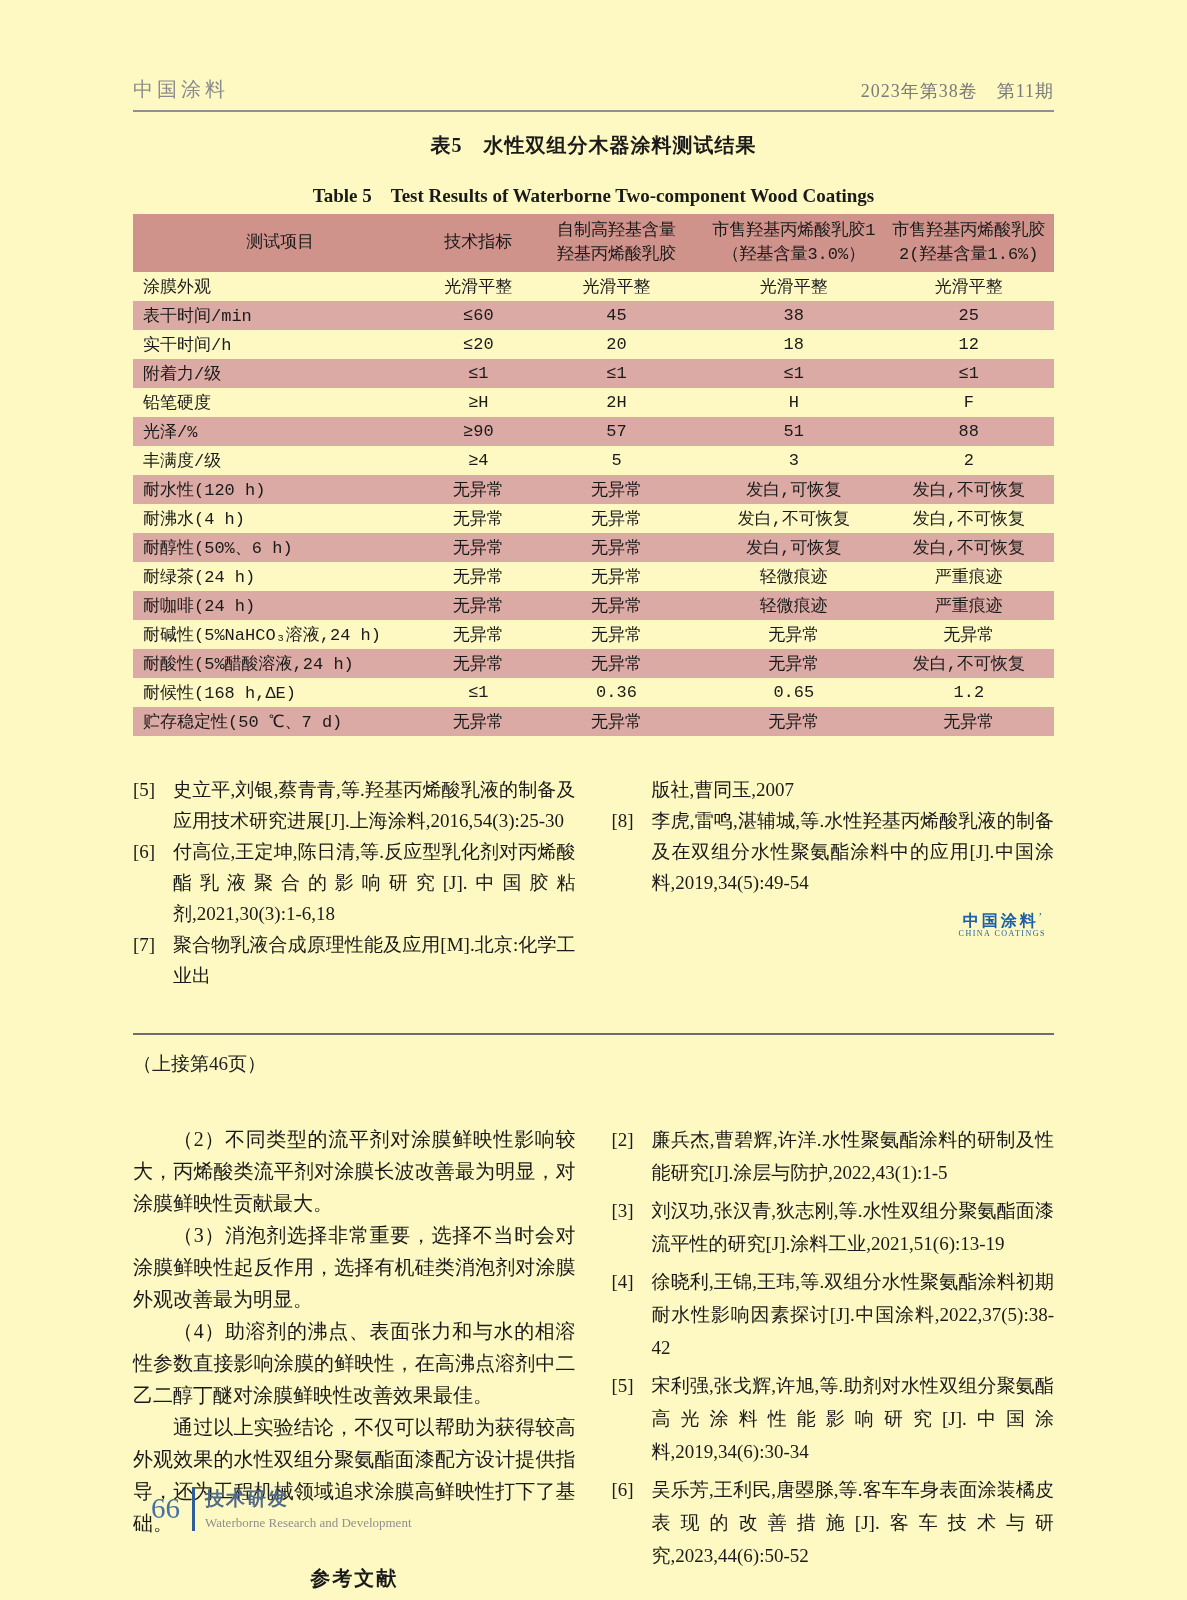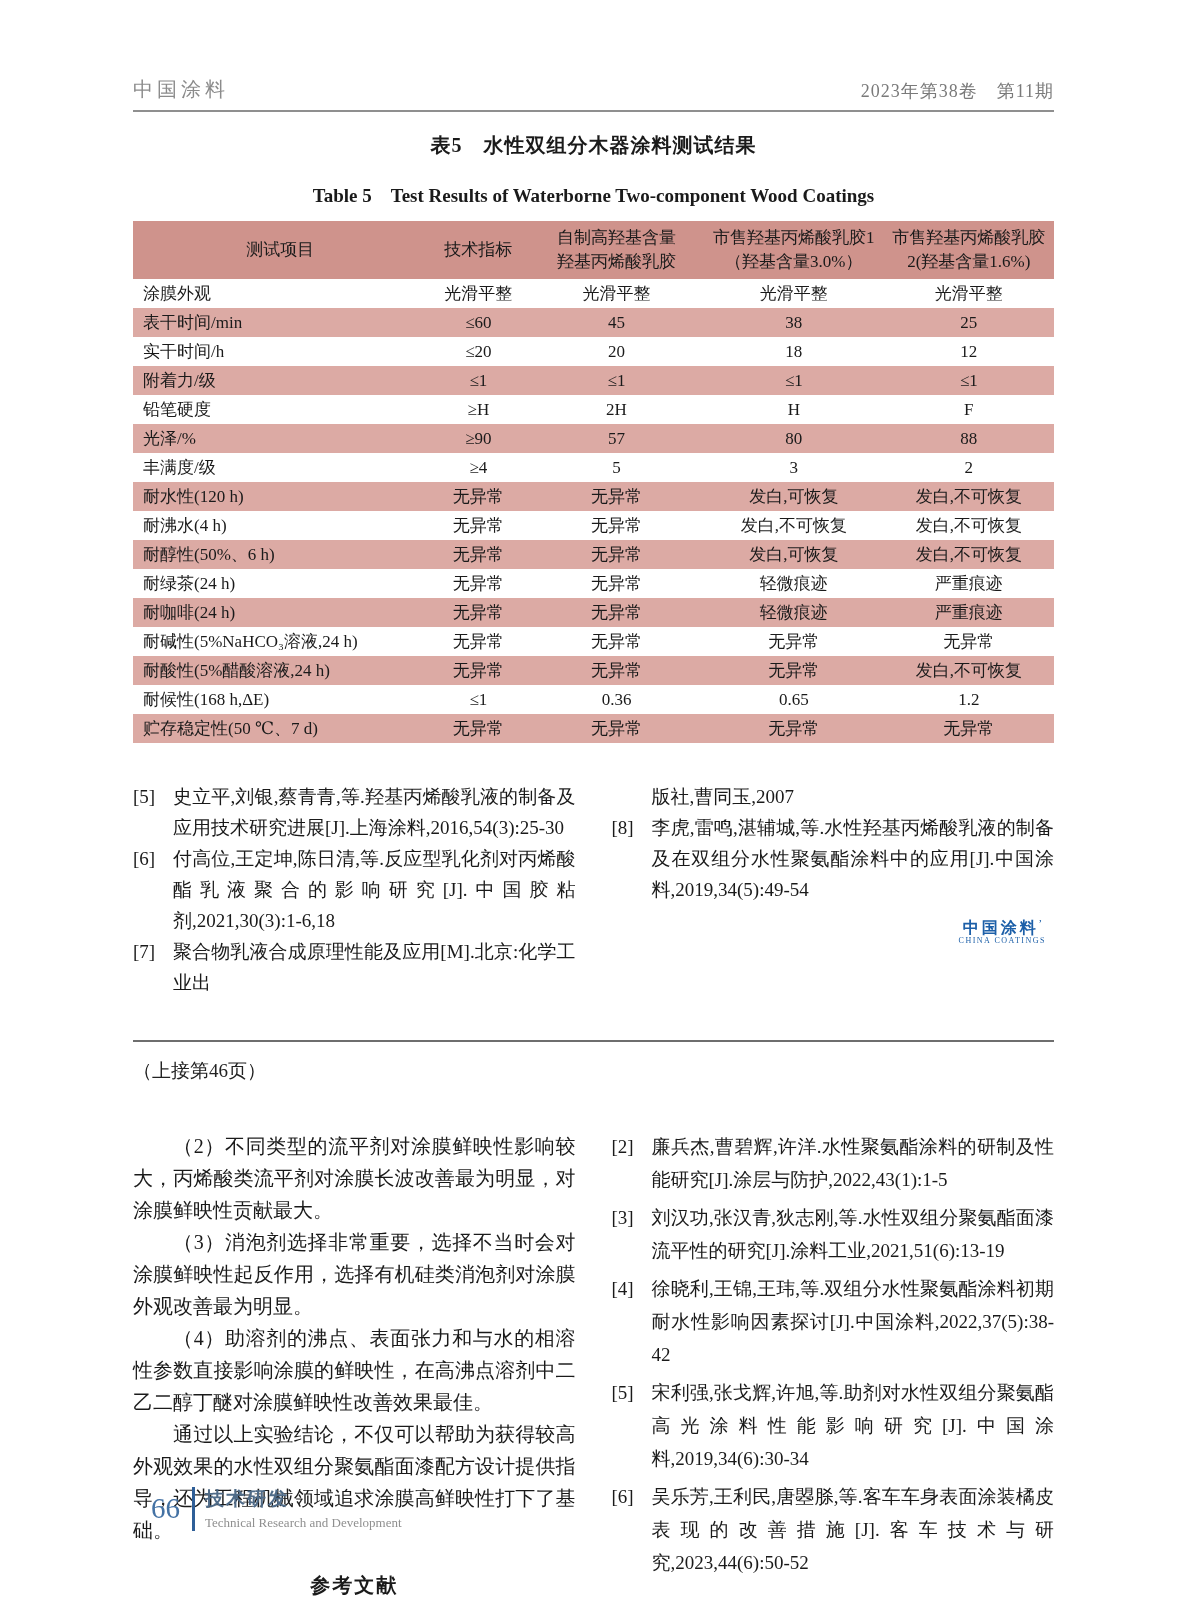--- a/index.html
+++ b/index.html
@@ -1,33 +1,33 @@
 <!DOCTYPE html>
 <html><head>
 <meta charset="utf-8">
 <style>
   html,body{margin:0;padding:0;background:#e9e9e9;}
   .page{
-    position:relative;width:1187px;height:1600px;margin:0 auto;background:#ffffff;
+    position:relative;width:1187px;height:1600px;margin:0 auto;background:#fef9c3;
     font-family:"Liberation Serif","DejaVu Serif",serif;color:#1a1a1a;overflow:hidden;
   }
   .content{position:absolute;left:133px;width:921px;top:0;}
 
   
   .runhead{display:flex;justify-content:space-between;align-items:flex-end;
     margin-top:76px;padding-bottom:7px;border-bottom:2px solid #8f8f8f;}
   .journal-name{font-size:20px;color:#8b8b8b;letter-spacing:4px;}
   .issue-info{font-size:18px;color:#7a7a7a;letter-spacing:1px;}
 
   
   .tbl-title-zh{margin-top:20px;text-align:center;font-size:20px;font-weight:bold;letter-spacing:1px;}
   .tbl-title-en{margin-top:24px;text-align:center;font-size:19px;font-weight:bold;}
 
   
-  table.results{margin-top:12px;width:100%;border-collapse:collapse;table-layout:fixed;font-size:17px;}
+  table.results{margin-top:5px;width:100%;border-collapse:collapse;table-layout:fixed;font-size:17px;font-family:Liberation Mono, monospace;}
   table.results th{
     background:#cf938c;font-weight:normal;text-align:center;vertical-align:middle;
     height:54px;line-height:24px;white-space:pre-line;padding:2px 2px;
   }
   table.results td{height:27px;text-align:center;vertical-align:middle;padding:1px 2px;}
   table.results td:first-child{text-align:left;padding-left:10px;}
   table.results tbody tr:nth-child(even) td{background:#dcaaa4;}
 
   
   .two-col{display:flex;gap:36px;}
@@ -136,21 +136,21 @@
             <td>≥H</td>
             <td>2H</td>
             <td>H</td>
             <td>F</td>
           </tr>
 
           <tr>
             <td>光泽/%</td>
             <td>≥90</td>
             <td>57</td>
-            <td>80</td>
+            <td>51</td>
             <td>88</td>
           </tr>
 
           <tr>
             <td>丰满度/级</td>
             <td>≥4</td>
             <td>5</td>
             <td>3</td>
             <td>2</td>
           </tr>
@@ -324,16 +324,16 @@
 
       </div>
     </div>
   </div>
 
   <div class="footer">
     <span class="page-number">66</span>
     <span class="footer-bar"></span>
     <span>
       <div class="footer-section-zh">技术研发</div>
-      <div class="footer-section-en">Technical Research and Development</div>
+      <div class="footer-section-en">Waterborne Research and Development</div>
     </span>
   </div>
 </div>
 
 </body></html>

